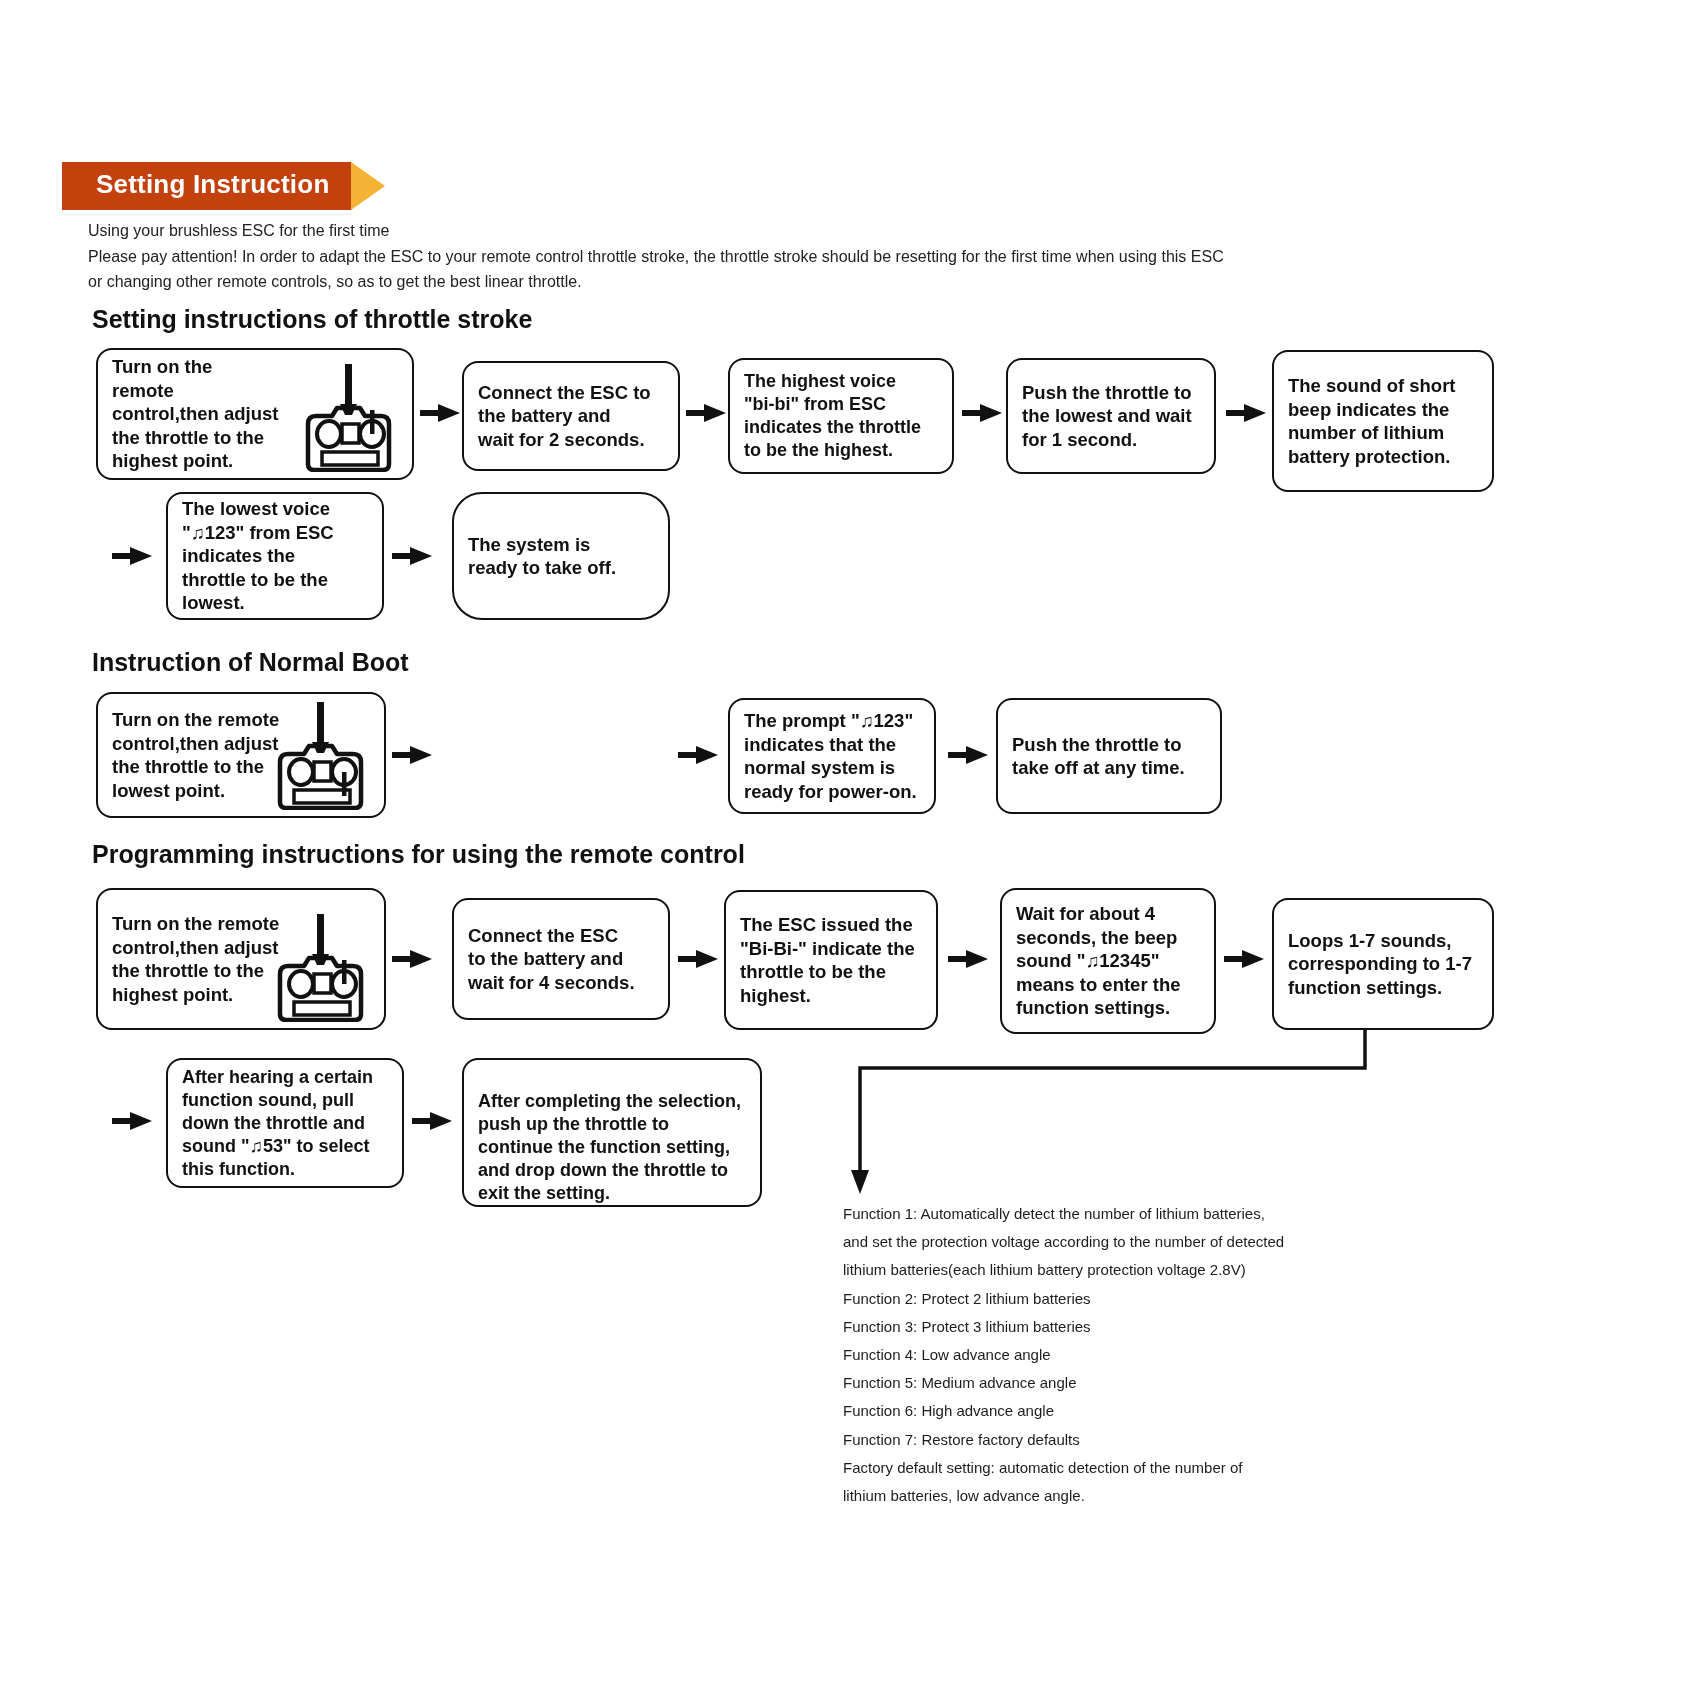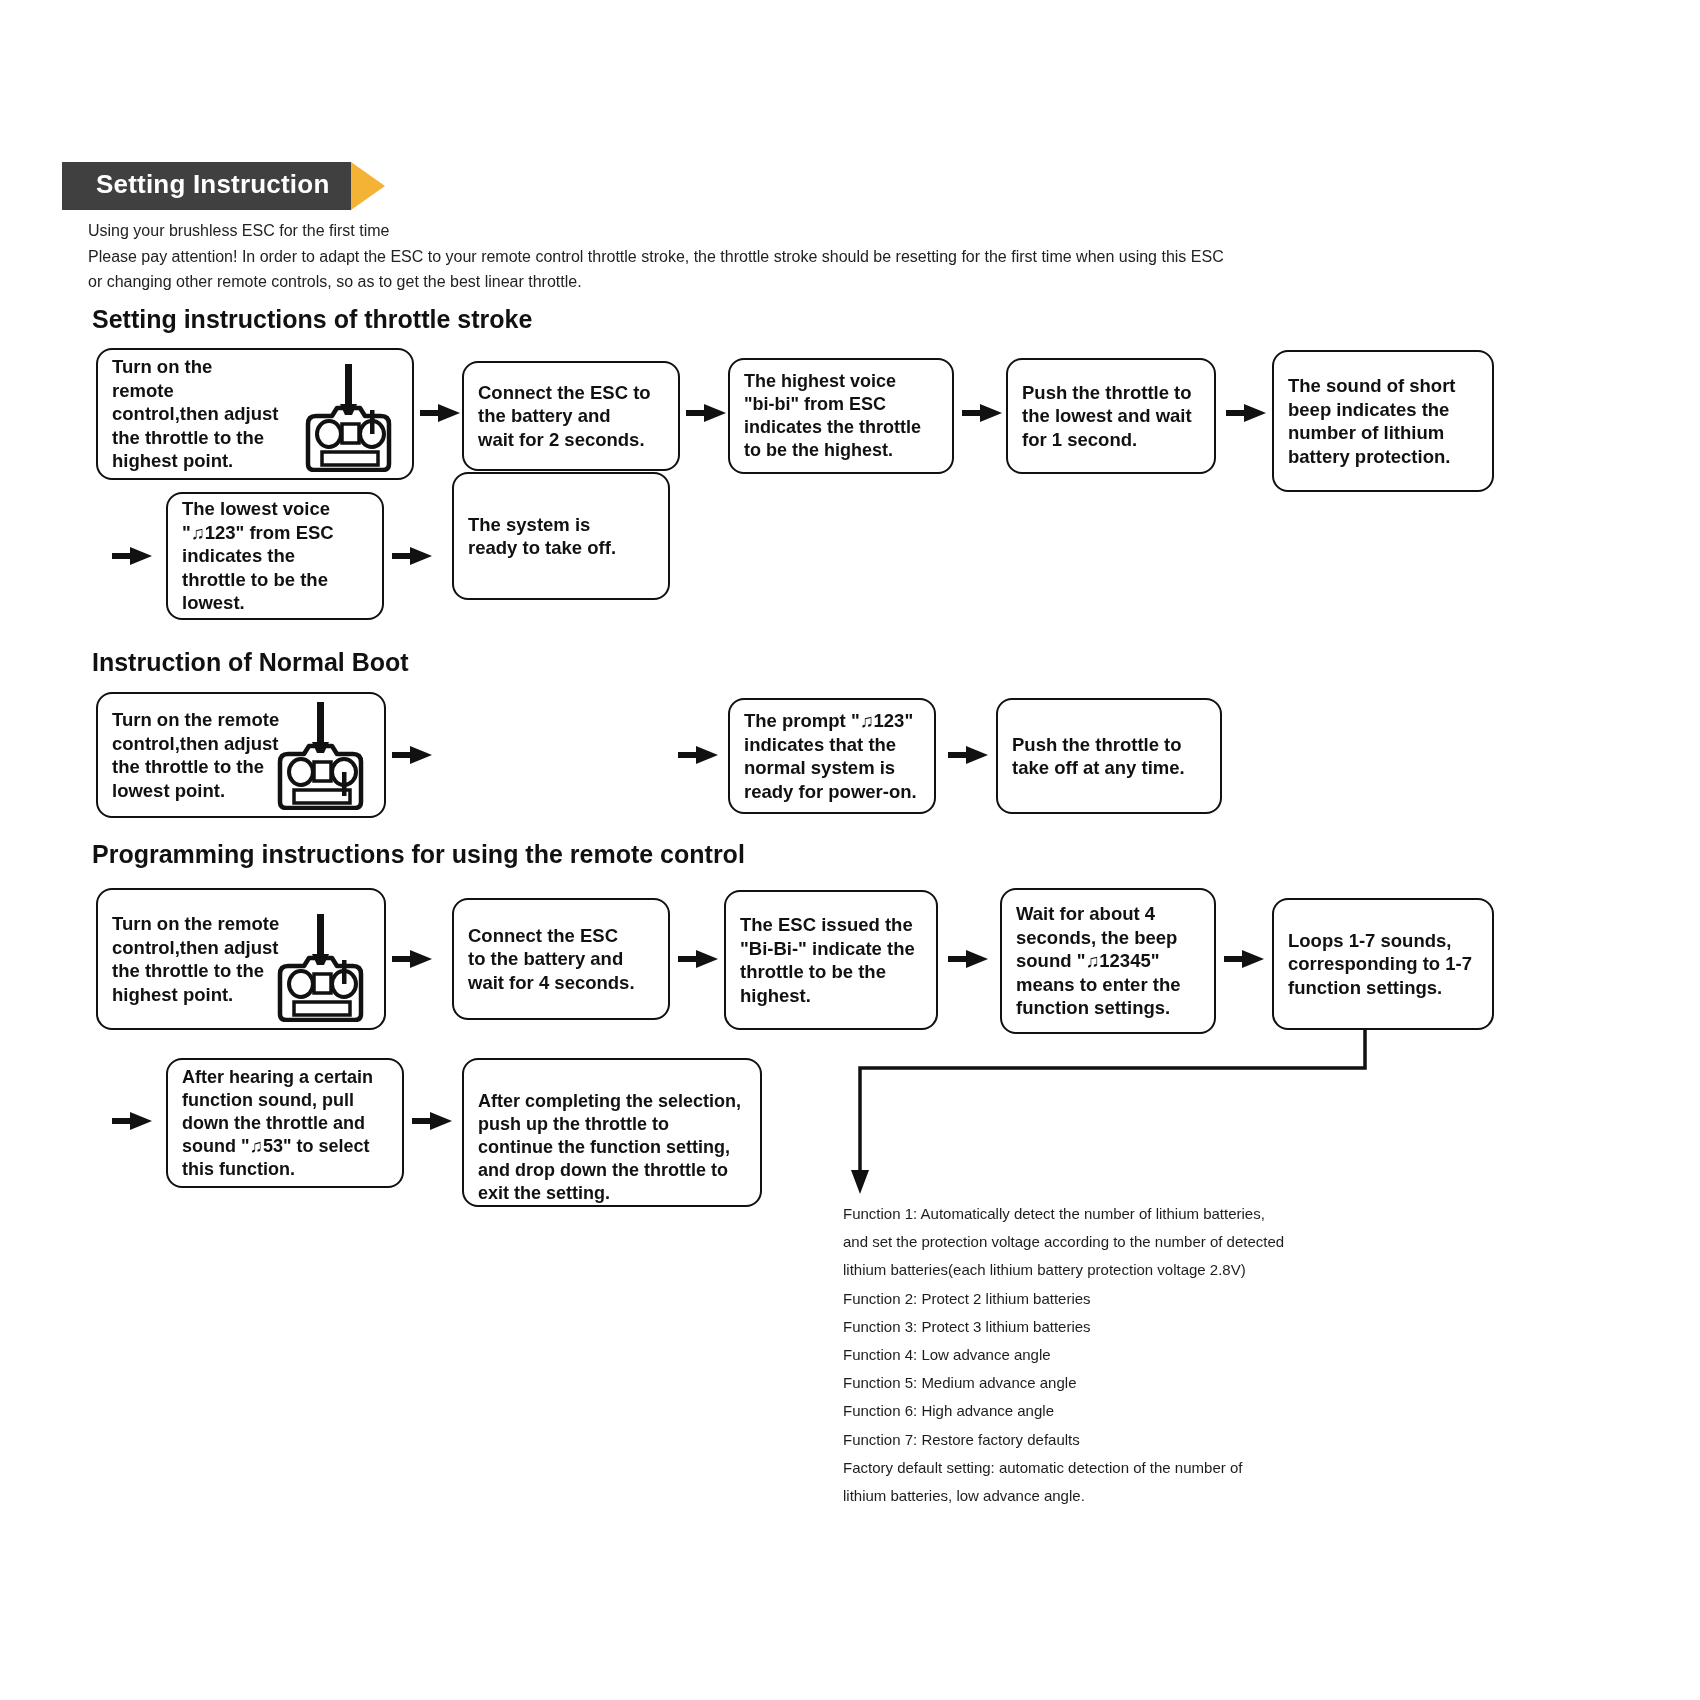--- a/index.html
+++ b/index.html
@@ -23,21 +23,21 @@
   
   .banner-wrap {
     position: absolute;
     left: 62px;
     top: 162px;
     height: 48px;
   }
   .banner {
     position: relative;
     height: 48px;
-    background: #404040;
+    background: #c2410c;
     display: flex;
     align-items: center;
     padding: 0 22px 4px 34px;
     box-sizing: border-box;
   }
   .banner-label {
     font-size: 26px;
     font-weight: bold;
     color: #ffffff;
     letter-spacing: .2px;
@@ -228,21 +228,21 @@
 indicates the
 throttle to be the
 lowest.</div>
   </div>
 
   <svg class="arrow" style="left:392px; top:545px;" width="40" height="22" viewBox="0 0 40 22">
     <rect x="0" y="8" width="22" height="6" fill="#111"></rect>
       <polygon points="18,2 40,11 18,20" fill="#111"></polygon>
   </svg>
 
-  <div class="box mid" style="left:452px; top:472px; width:218px; height:128px;">
+  <div class="box mid" style="left:452px; top:492px; width:218px; height:128px;border-radius:30px;">
     <div class="txt">The system is
 ready to take off.</div>
   </div>
 
   <div class="sec-head" id="head-boot">Instruction of Normal Boot</div>
 
   <div class="box" style="left:96px; top:692px; width:290px; height:126px;">
     <div class="txt">Turn on the remote
 control,then adjust
 the throttle to the

